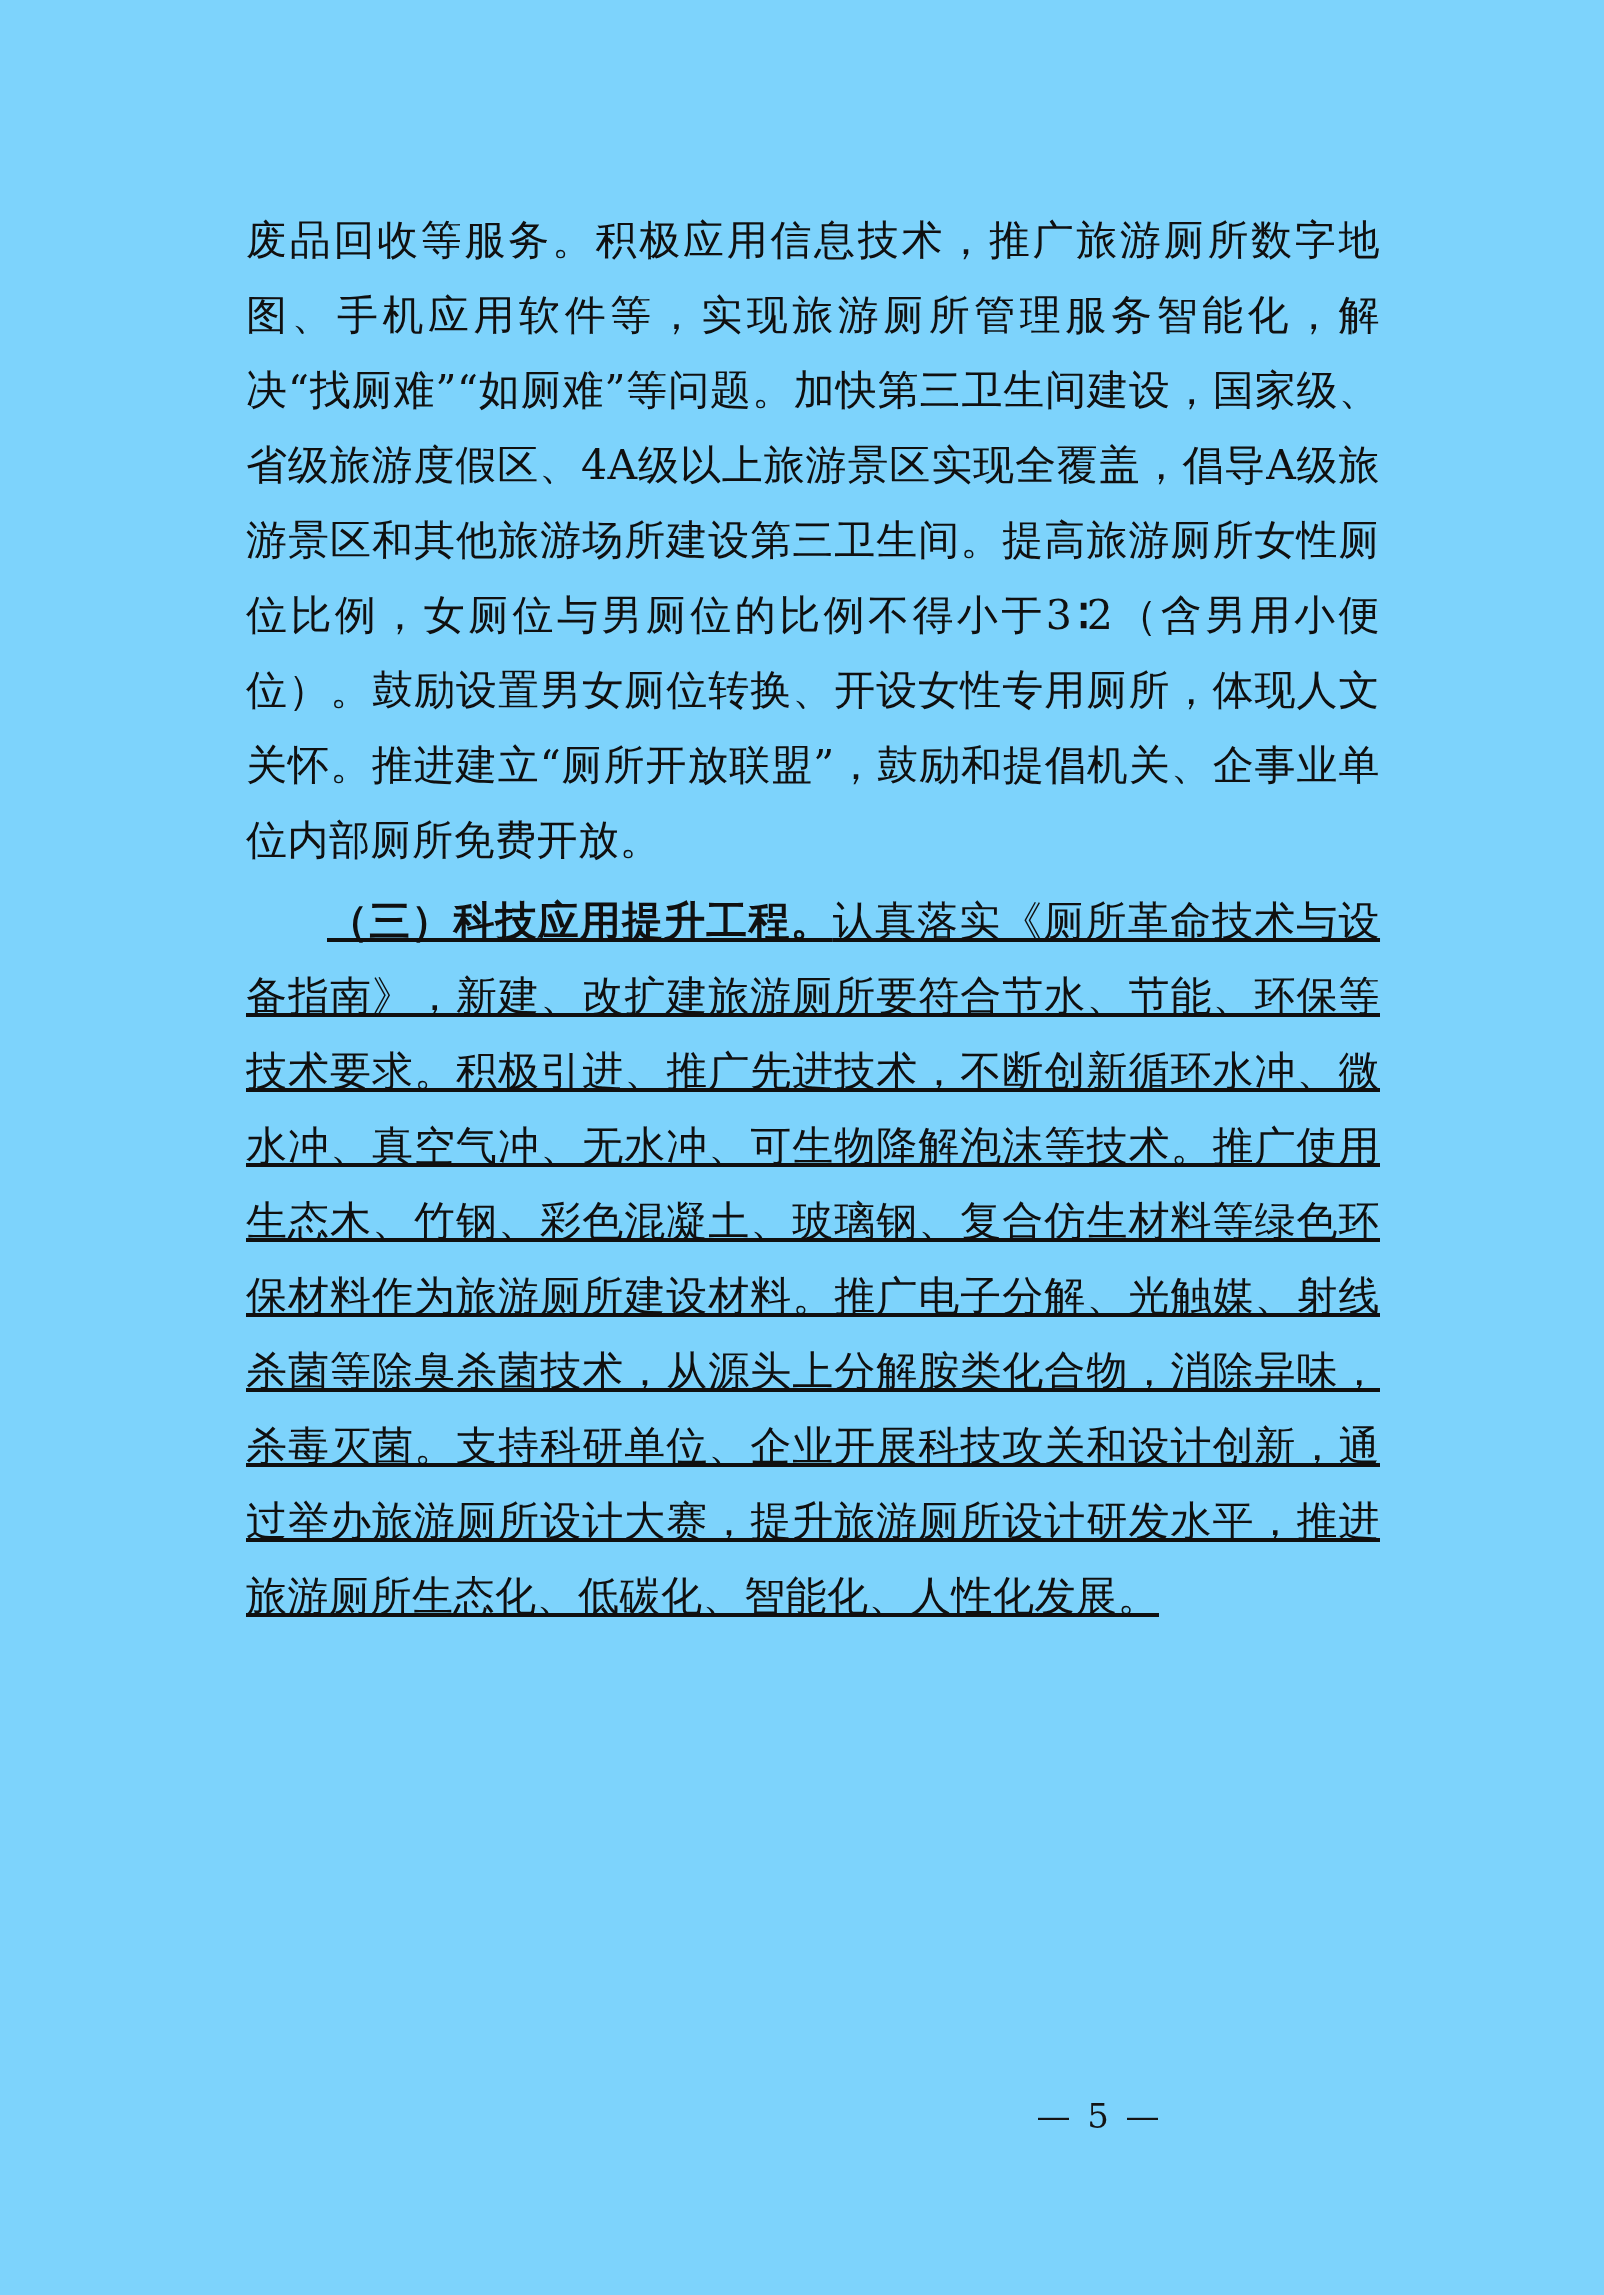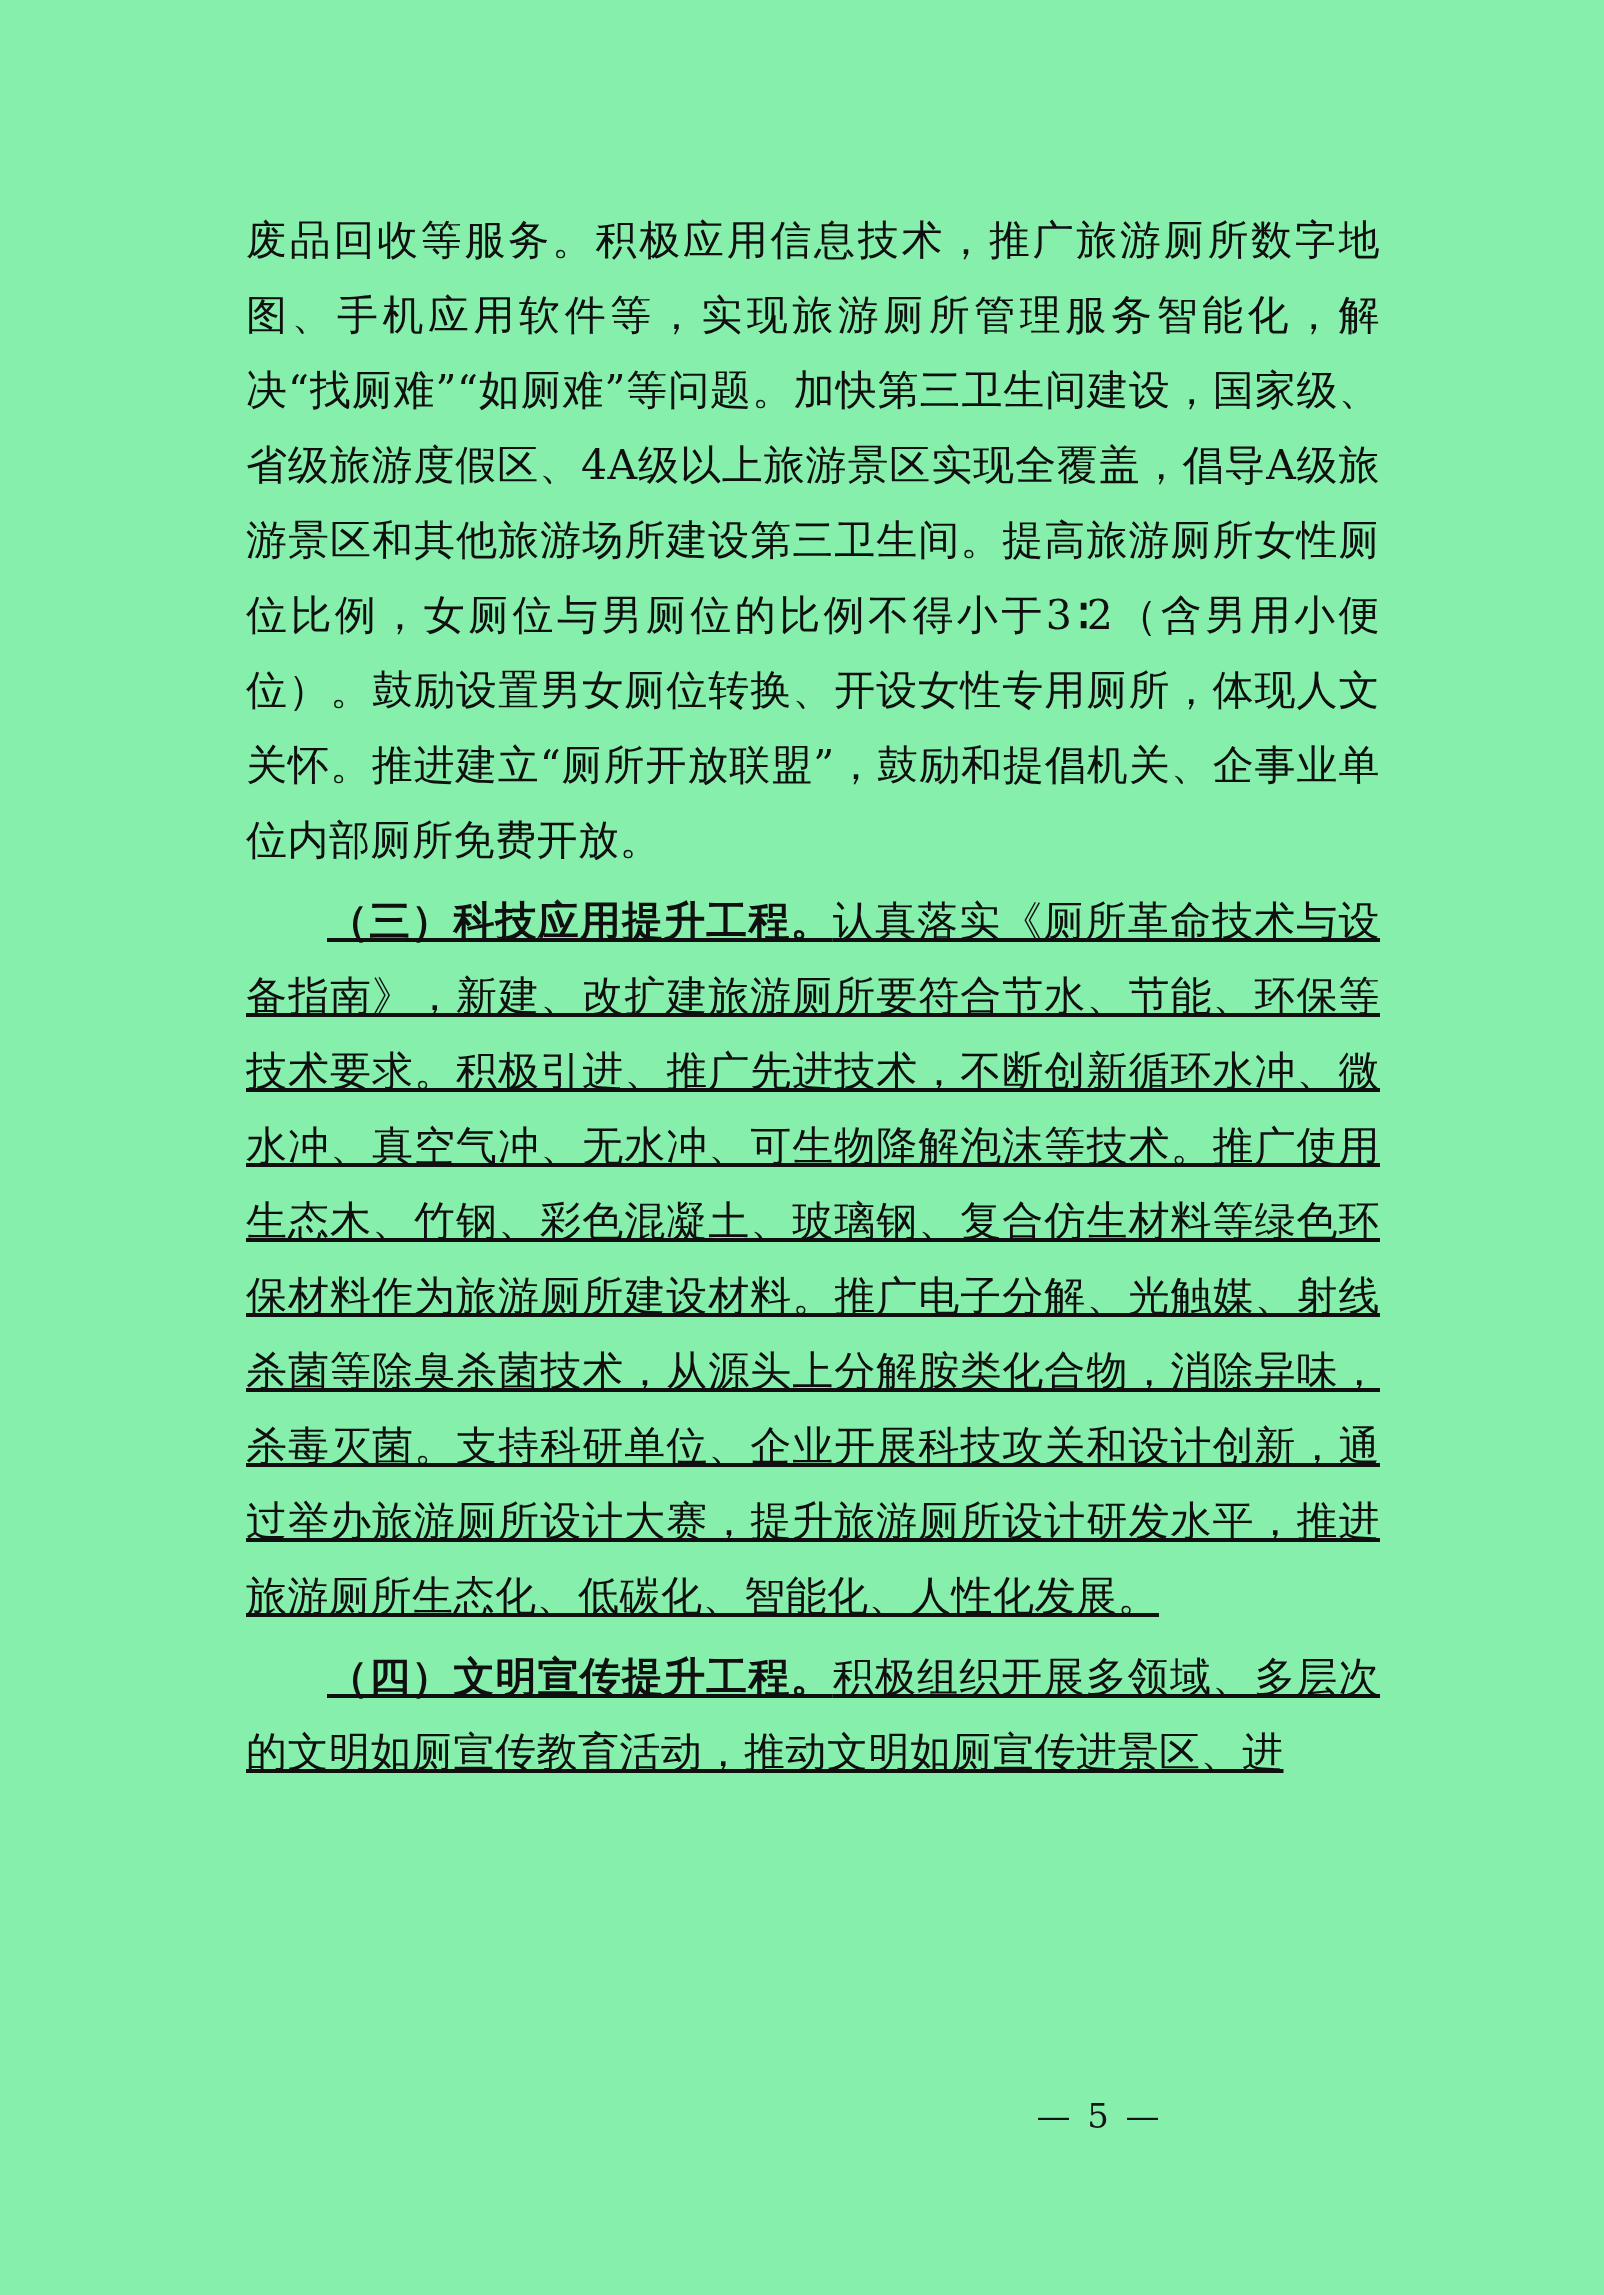--- a/index.html
+++ b/index.html
@@ -7,21 +7,21 @@
     padding: 0;
     background: #ffffff;
   }
   body {
     font-family: "DejaVu Serif", serif;
   }
   .page {
     position: relative;
     width: 1605px;
     height: 2296px;
-    background: #86efac;
+    background: #7dd3fc;
     overflow: hidden;
   }
   .page-inner {
     position: absolute;
     left: 246px;
     top: 203px;
     width: 1134px;
   }
   .para {
     font-family: "DejaVu Serif", serif;
@@ -68,23 +68,20 @@
   <div class="page-inner">
 
     <p class="para">
       <span>废品回收等服务。积极应用信息技术，推广旅游厕所数字地图、手机应用软件等，实现旅游厕所管理服务智能化，解决“找厕难”“如厕难”等问题。加快第三卫生间建设，国家级、省级旅游度假区、4A级以上旅游景区实现全覆盖，倡导A级旅游景区和其他旅游场所建设第三卫生间。提高旅游厕所女性厕位比例，女厕位与男厕位的比例不得小于3∶2（含男用小便位）。鼓励设置男女厕位转换、开设女性专用厕所，体现人文关怀。推进建立“厕所开放联盟”，鼓励和提倡机关、企事业单位内部厕所免费开放。</span>
     </p>
 
     <p class="para indent">
       <span class="bold-lead">（三）科技应用提升工程。</span><span>认真落实《厕所革命技术与设备指南》，新建、改扩建旅游厕所要符合节水、节能、环保等技术要求。积极引进、推广先进技术，不断创新循环水冲、微水冲、真空气冲、无水冲、可生物降解泡沫等技术。推广使用生态木、竹钢、彩色混凝土、玻璃钢、复合仿生材料等绿色环保材料作为旅游厕所建设材料。推广电子分解、光触媒、射线杀菌等除臭杀菌技术，从源头上分解胺类化合物，消除异味，杀毒灭菌。支持科研单位、企业开展科技攻关和设计创新，通过举办旅游厕所设计大赛，提升旅游厕所设计研发水平，推进旅游厕所生态化、低碳化、智能化、人性化发展。</span>
     </p>
 
-    <p class="para indent">
-      <span class="bold-lead">（四）文明宣传提升工程。</span><span>积极组织开展多领域、多层次的文明如厕宣传教育活动，推动文明如厕宣传进景区、进</span>
-    </p>
 
   </div>
 
   <div class="footer">
     <span class="footer-num">— 5 —</span>
   </div>
 </div>
 
 
 </body></html>

